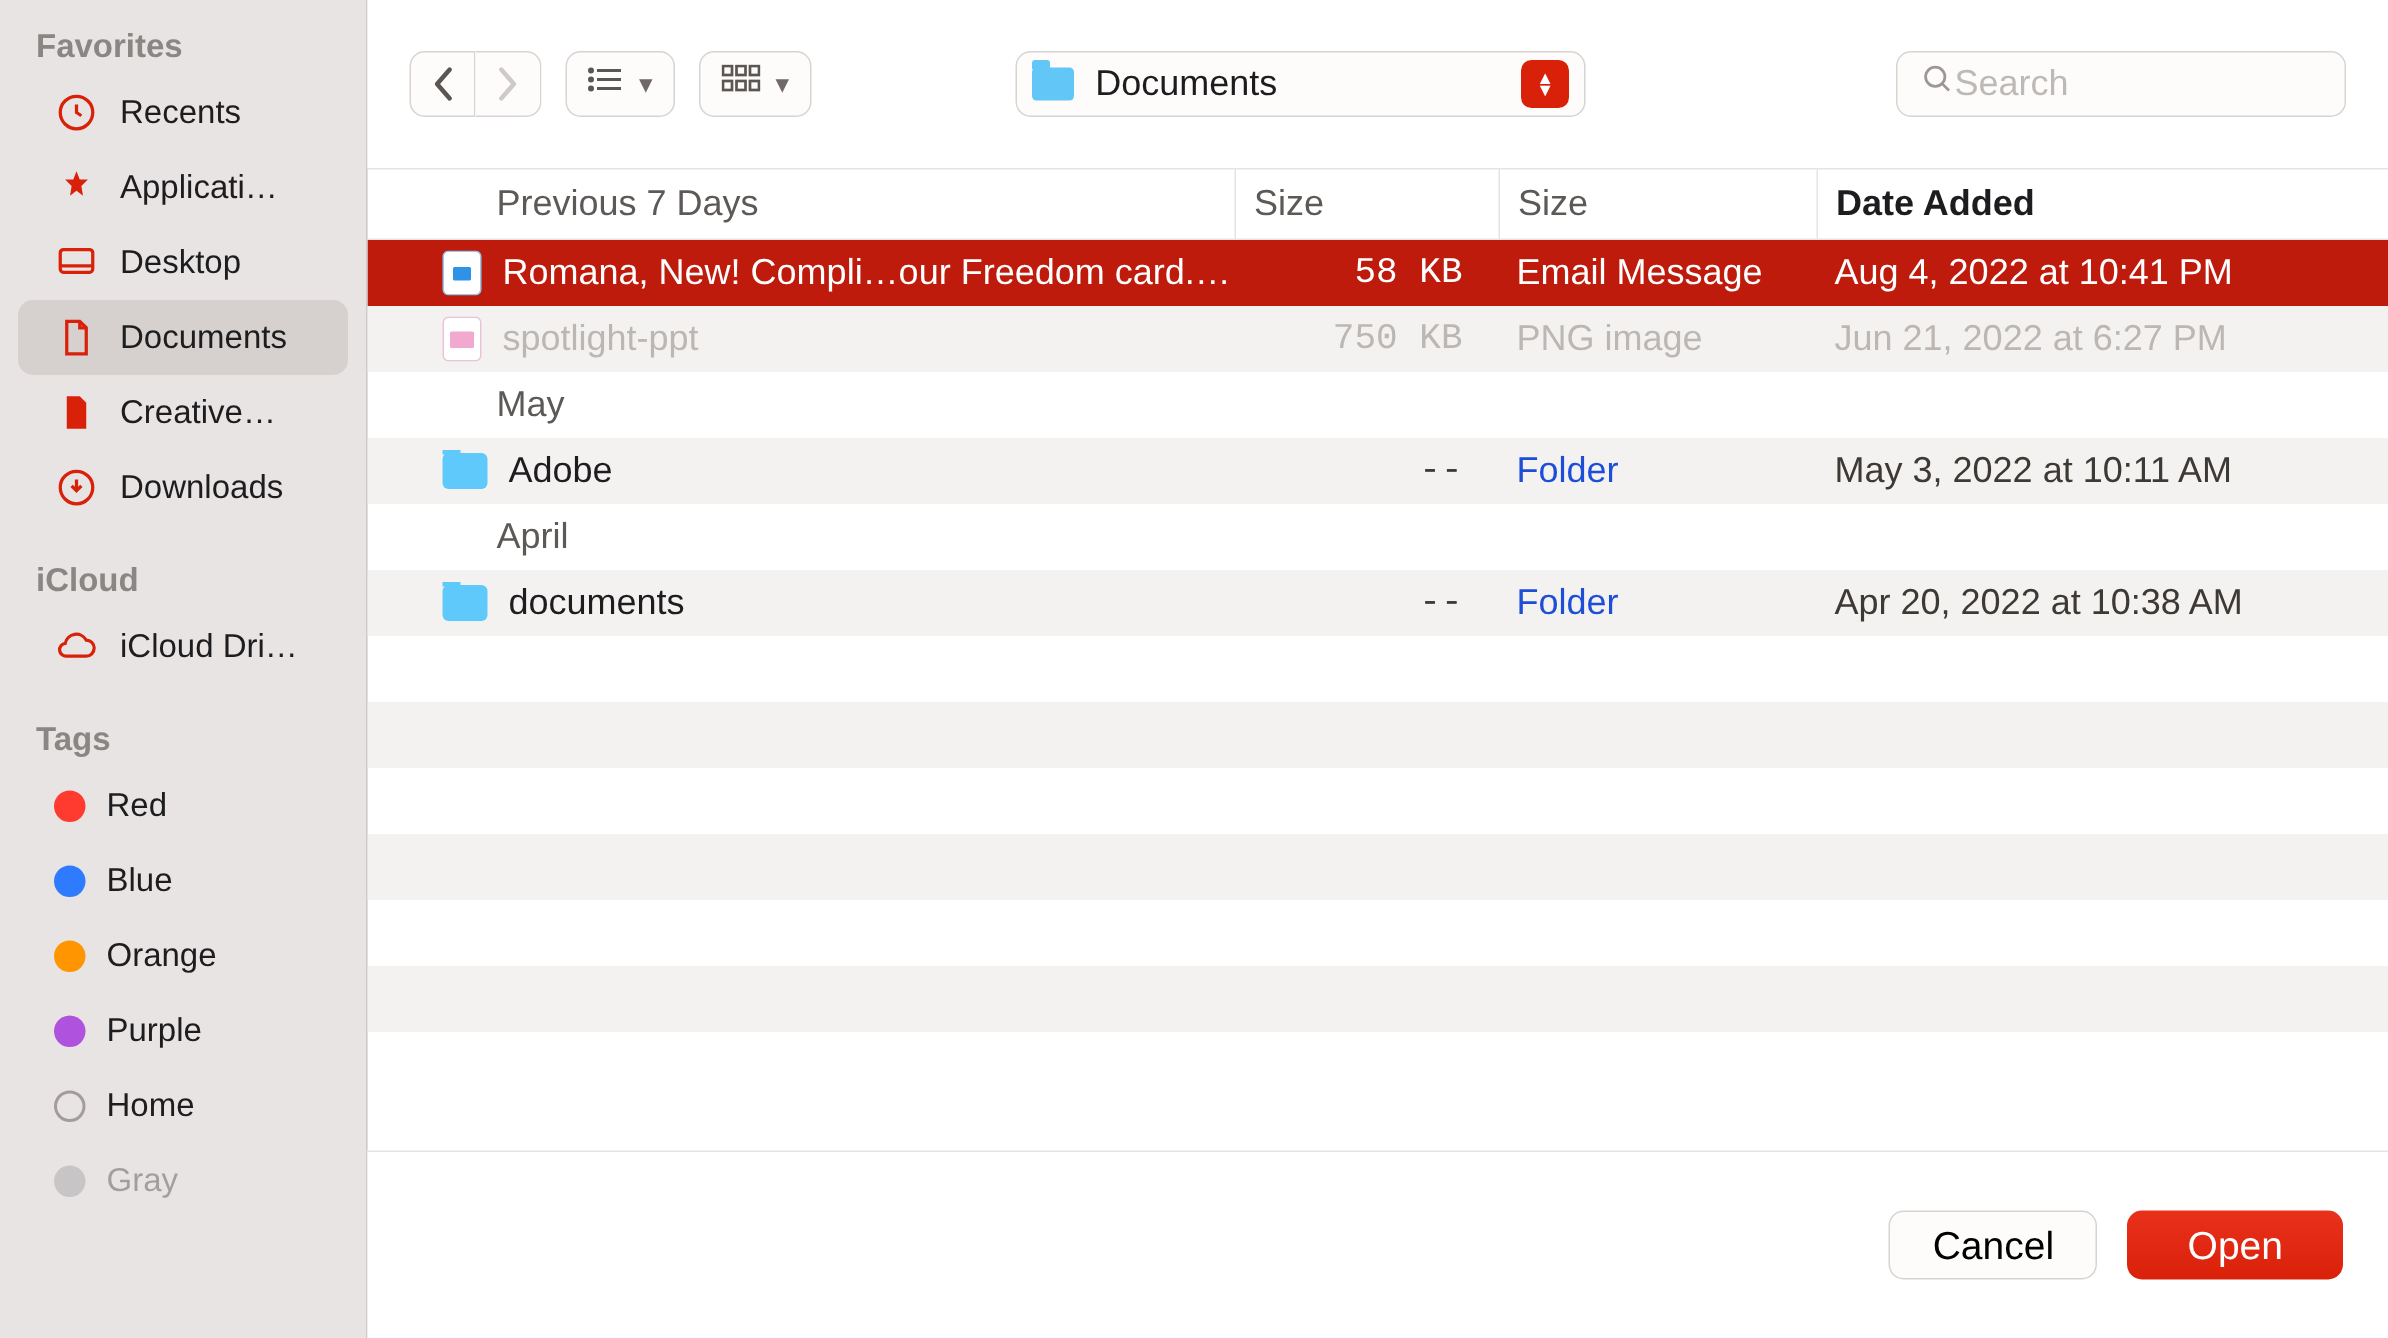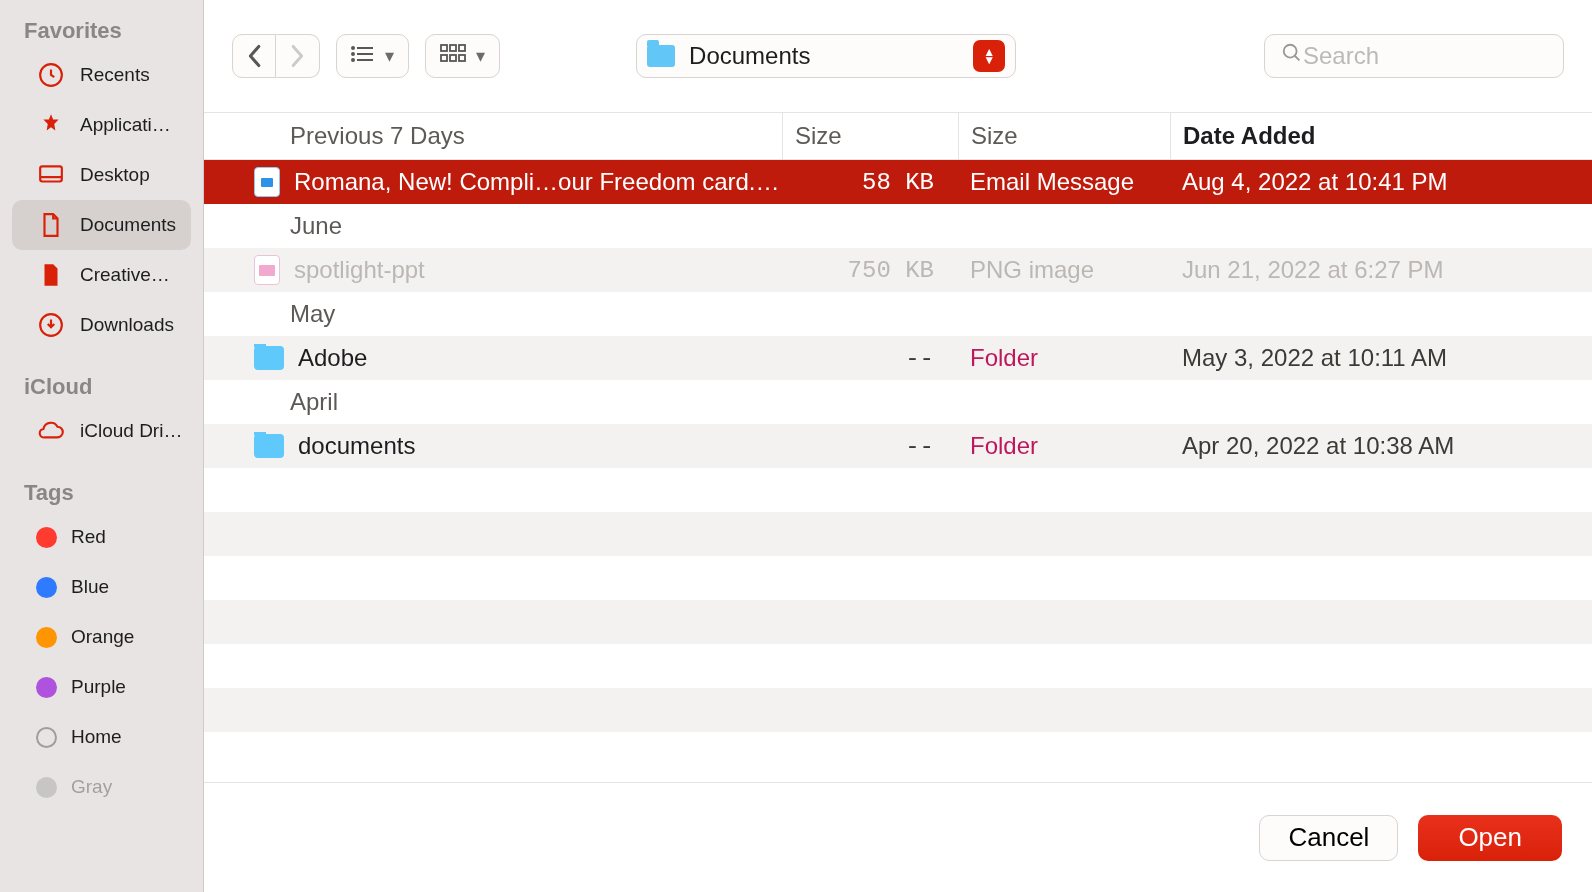--- a/index.html
+++ b/index.html
@@ -9,21 +9,21 @@
     color: #1d1d1f;
     background: #ffffff;
     width: 1592px;
     height: 892px;
     overflow: hidden;
   }
   .window { display: flex; width: 100%; height: 100%; }
 
   
   .sidebar {
-    width: 204px;
+    width: 245px;
     background: #e8e4e3;
     border-right: 1px solid #cfcac8;
     padding: 18px 0 0 0;
     overflow: hidden;
   }
   .section-header {
     font-size: 22px;
     font-weight: 600;
     color: #8a8684;
     padding: 0 24px 6px 24px;
@@ -42,21 +42,21 @@
     overflow: hidden;
     white-space: nowrap;
   }
   .sidebar-item.active { background: #d6d1cf; }
   .sidebar-icon {
     width: 30px; height: 30px;
     display: flex; align-items: center; justify-content: center;
     flex-shrink: 0;
   }
   .sidebar-label {
-    font-size: 19px;
+    font-size: 22px;
     text-overflow: ellipsis;
     overflow: hidden;
   }
   .tag-dot {
     width: 21px; height: 21px; border-radius: 50%;
   }
 
   
   .main { flex: 1; display: flex; flex-direction: column; min-width: 0; }
 
@@ -156,21 +156,21 @@
   .group {
     height: 44px;
     color:#5d5956;
   }
   .group .name { padding-left: 86px; grid-column: 1 / -1; }
   .row .name-cell {
     display:flex;align-items:center;gap:14px;padding-left:50px;
     white-space:nowrap;overflow:hidden;text-overflow:ellipsis;
   }
   .row .size { text-align:right; padding-right:24px; color:#3d3935;font-family:Liberation Mono, monospace;}
-  .row .kind { padding-left:12px; color:#be185d;}
+  .row .kind { padding-left:12px; color:#1d4ed8;}
   .row .date { padding-left:12px; color:#3d3935;}
   .row.alt { background:#f4f2f1; }
   .row.selected { background:#bf1b0d; color:#ffffff; }
   .row.selected .size,.row.selected .kind,.row.selected .date{color:#fff;}
   .row.dim .name-label,.row.dim .size,.row.dim .kind,.row.dim .date{color:#bcb7b3;}
   .file-icon {
     width:26px;height:30px;border-radius:4px;flex-shrink:0;
     display:flex;align-items:center;justify-content:center;font-size:14px;
   }
   .folder-icon {
@@ -178,21 +178,21 @@
   }
   .folder-icon::before{content:"";position:absolute;top:-5px;left:0;width:12px;height:6px;background:#5ec9fa;border-radius:2px 2px 0 0;}
   .name-label{overflow:hidden;text-overflow:ellipsis;}
 
   
   .stripe{height:44px;}
   .stripe.alt{background:#f4f2f1;}
 
   
   .footer{
-    height:110px;border-top:1px solid #e7e3e1;
+    height:125px;border-top:1px solid #e7e3e1;
     display:flex;align-items:center;justify-content:flex-end;gap:20px;padding-right:30px;
     background:#fff;
   }
   .btn{
     height:46px;padding:0 28px;border-radius:10px;font-size:26px;
     border:1px solid #d8d4d2;background:#fdfcfb;
   }
   .btn.primary{background:linear-gradient(#e8301b,#d9210a);border:none;color:#fff;font-weight:500;padding:0 40px;}
 </style>
 </head>
@@ -378,23 +378,20 @@
           <span class="file-icon" style="background:#fff;border:1px solid #94c7ec;">
             <span style="width:12px;height:9px;background:#2e93e6;border-radius:1px;"></span>
           </span>
           <span class="name-label">Romana, New! Compli…our Freedom card.eml</span>
         </div>
         <div class="size">58 KB</div>
         <div class="kind">Email Message</div>
         <div class="date">Aug 4, 2022 at 10:41 PM</div>
       </div>
 
-      <div class="group">
-          <div class="name">June</div>
-        </div>
 
       <div class="row alt dim">
         <div class="name-cell">
           <span class="file-icon" style="background:#fff;border:1px solid #e9c4d8;">
             <span style="width:16px;height:11px;background:#f2a9cf;border-radius:1px;"></span>
           </span>
           <span class="name-label">spotlight-ppt</span>
         </div>
         <div class="size">750 KB</div>
         <div class="kind">PNG image</div>

